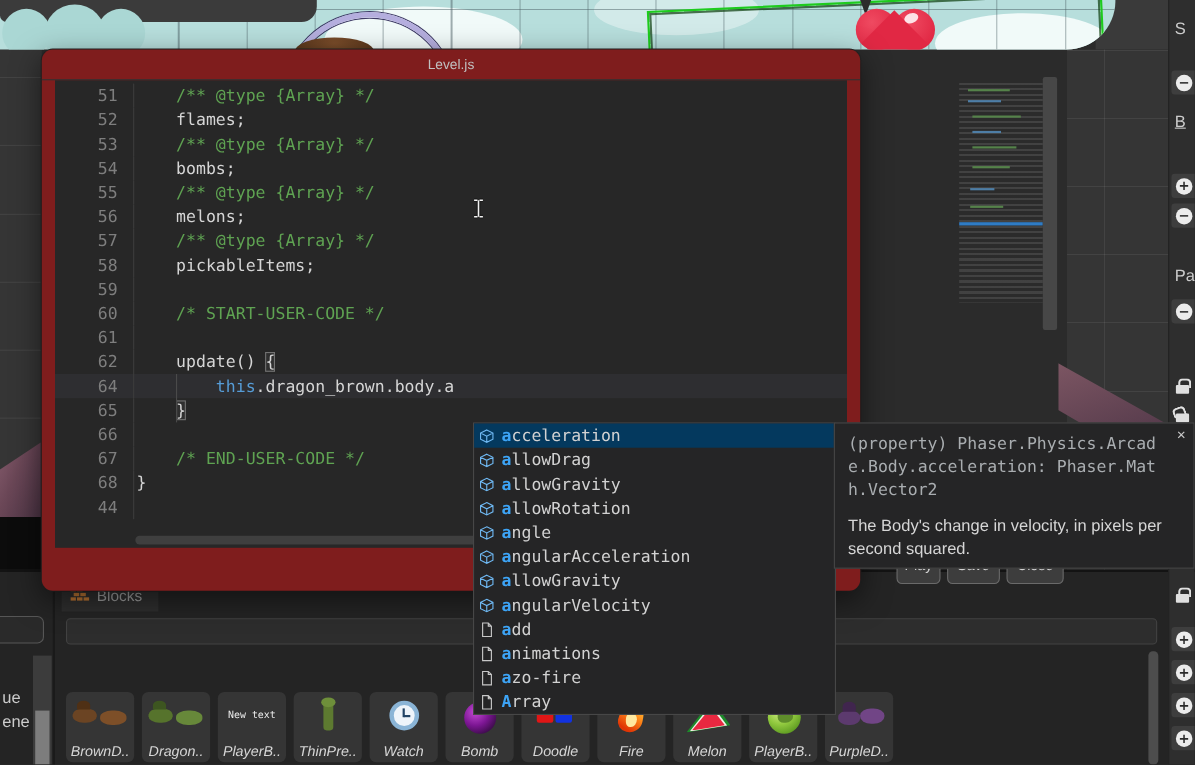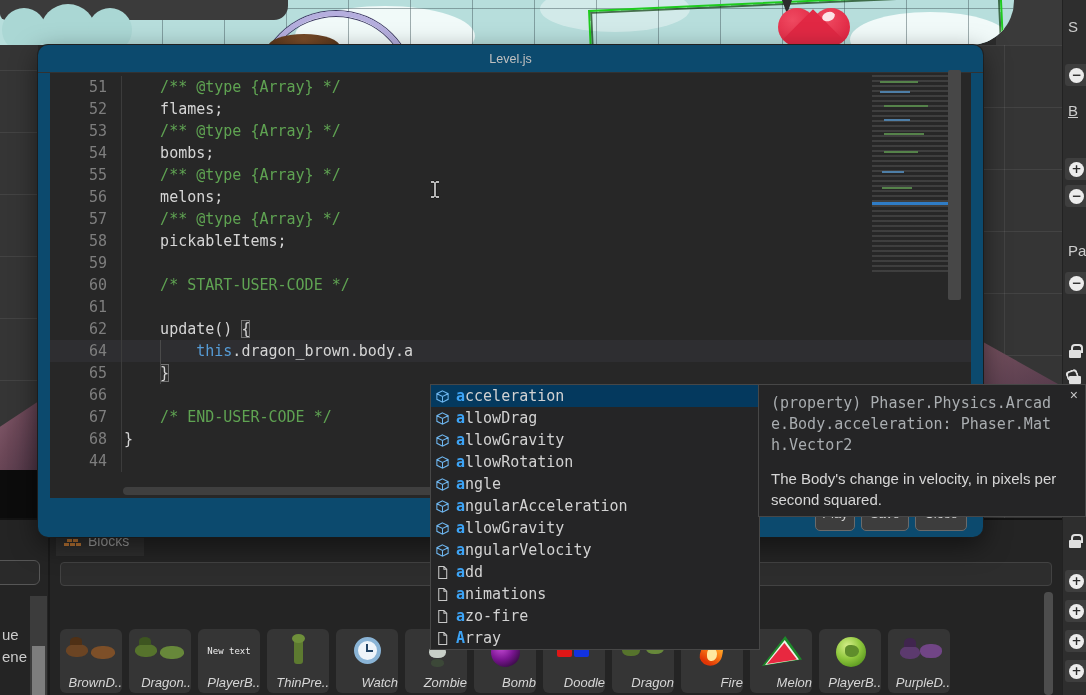--- a/index.html
+++ b/index.html
@@ -28,21 +28,21 @@
 
   .strip{background:#353535;background-image:repeating-linear-gradient(to bottom,rgba(255,255,255,.07) 0 1px,transparent 1px 62px);background-position:0 25px}
   #strip-left{left:0;top:45px;width:38px;height:425px;z-index:1}
   #strip-right{left:970px;top:45px;width:92px;height:473px;z-index:1;
     background-image:linear-gradient(to right,transparent 34px,rgba(255,255,255,.07) 34px,rgba(255,255,255,.07) 35px,transparent 35px),repeating-linear-gradient(to bottom,rgba(255,255,255,.07) 0 1px,transparent 1px 62px)}
   #slope-left{left:-6px;top:395px;width:54px;height:85px;background:linear-gradient(115deg,#8c6172 0%,#6b4757 40%,#3f2c3c 100%);clip-path:polygon(0 42%,100% 0,100% 100%,0 100%);z-index:2}
   #slope-right{left:962px;top:328px;width:100px;height:112px;background:linear-gradient(160deg,#7d5663,#53394a 70%);clip-path:polygon(0 2%,100% 52%,100% 92%,0 40%);z-index:2}
   #black-band{left:0;top:470px;width:48px;height:48px;background:#0c0c0c;z-index:2}
 
   
-  #editor{left:38px;top:45px;width:945px;height:492px;background:#0c4a6e;border-radius:10px;box-shadow:0 8px 26px rgba(0,0,0,.5),0 0 0 1px #262626;z-index:10}
+  #editor{left:38px;top:45px;width:744px;height:492px;background:#7f1d1d;border-radius:10px;box-shadow:0 8px 26px rgba(0,0,0,.5),0 0 0 1px #262626;z-index:10}
   #titlebar{height:28px;line-height:28px;text-align:center;color:#c0c0c0;font-size:12.5px;border-bottom:1px solid #323232}
   #codearea{position:absolute;left:12px;top:28px;right:12px;bottom:39px;background:#272727;overflow:hidden;font:15px/22px "DejaVu Sans Mono",monospace;padding-top:3px}
   .crow{display:flex;height:22px;white-space:pre}
   .crow.cur{background:#2e2e31}
   .ln{width:72px;flex:none;text-align:right;padding-right:14px;color:#7e7e7e;border-right:1px solid #3c3c3c}
   .ct{margin-left:2px;color:#d5d5d5}
   .i1{padding-left:4ch}.i2{padding-left:8ch}
   .c{color:#5fa352}
   .kw{color:#569cd6}
   .br{outline:1px solid #737373;outline-offset:-1px;background:rgba(255,255,255,.04)}
@@ -72,21 +72,21 @@
   #tclose{position:absolute;top:2px;right:7px;color:#c8c8c8;font-size:14px;cursor:pointer}
 
   
   #bottom{left:0;top:518px;width:1086px;height:177px;background:#242424;border-top:2px solid #131313;z-index:8}
   #mini-divider{position:absolute;left:48px;top:0;width:2px;height:177px;background:#1a1a1a}
   #blocks-tab{position:absolute;left:56px;top:6px;width:88px;height:30px;background:#2e2e2e;border-radius:5px 5px 0 0;display:flex;align-items:center;gap:6px;padding-left:8px;color:#9b9b9b;font-size:14px}
   #blocks-input{position:absolute;left:60px;top:42px;width:992px;height:24px;background:#2d2d2d;border:1px solid #424242;border-radius:4px}
   #blocks-sb{position:absolute;left:1044px;top:72px;width:9px;height:103px;background:#4d4d4d;border-radius:4px}
   #cards{position:absolute;left:60px;top:109px;display:flex;gap:7px}
   .card{width:62px;height:64px;background:#353535;border-radius:6px;display:flex;flex-direction:column}
-  .clabel{margin-top:auto;text-align:right;font:italic 13px "Liberation Sans",sans-serif;color:#d6d6d6;padding-bottom:3px;overflow:hidden;white-space:nowrap}
+  .clabel{margin-top:auto;text-align:center;font:italic 13px "Liberation Sans",sans-serif;color:#d6d6d6;padding-bottom:3px;overflow:hidden;white-space:nowrap}
   .sp{position:relative;width:54px;height:34px;margin:5px auto 0;display:block;flex:none}
   .sp i{position:absolute;border-radius:45%}
   .tp{font:9px "DejaVu Sans Mono",monospace;color:#ececec;display:block;text-align:center;margin-top:12px}
   
   .k-brownd i:nth-child(1){left:2px;top:10px;width:22px;height:13px;background:#6b4423}
   .k-brownd i:nth-child(2){left:27px;top:12px;width:24px;height:13px;background:#7d4f28}
   .k-brownd i:nth-child(3){left:6px;top:3px;width:12px;height:8px;background:#4f3015;border-radius:50% 50% 0 0}
   .k-dragong i:nth-child(1){left:2px;top:10px;width:22px;height:13px;background:#56732c}
   .k-dragong i:nth-child(2){left:27px;top:12px;width:24px;height:13px;background:#67883a}
   .k-dragong i:nth-child(3){left:6px;top:3px;width:12px;height:8px;background:#3d5520;border-radius:50% 50% 0 0}
@@ -215,47 +215,32 @@
         </div>
       <div class="card">
           <span class="sp k-watch">
             <i></i>
             <i></i>
             <i></i>
           </span>
           <span class="clabel">Watch</span>
         </div>
       <div class="card">
-          <span class="sp k-zombie">
-            <i></i>
-            <i></i>
-            <i></i>
-          </span>
-          <span class="clabel">Zombie</span>
-        </div>
-      <div class="card">
           <span class="sp k-bomb">
             <i></i>
             <i></i>
           </span>
           <span class="clabel">Bomb</span>
         </div>
       <div class="card">
           <span class="sp k-doodle">
             <i></i>
             <i></i>
           </span>
           <span class="clabel">Doodle</span>
-        </div>
-      <div class="card">
-          <span class="sp k-dragsm">
-            <i></i>
-            <i></i>
-          </span>
-          <span class="clabel">Dragon</span>
         </div>
       <div class="card">
           <span class="sp k-fire">
             <i></i>
             <i></i>
           </span>
           <span class="clabel">Fire</span>
         </div>
       <div class="card">
           <span class="sp k-melon">

